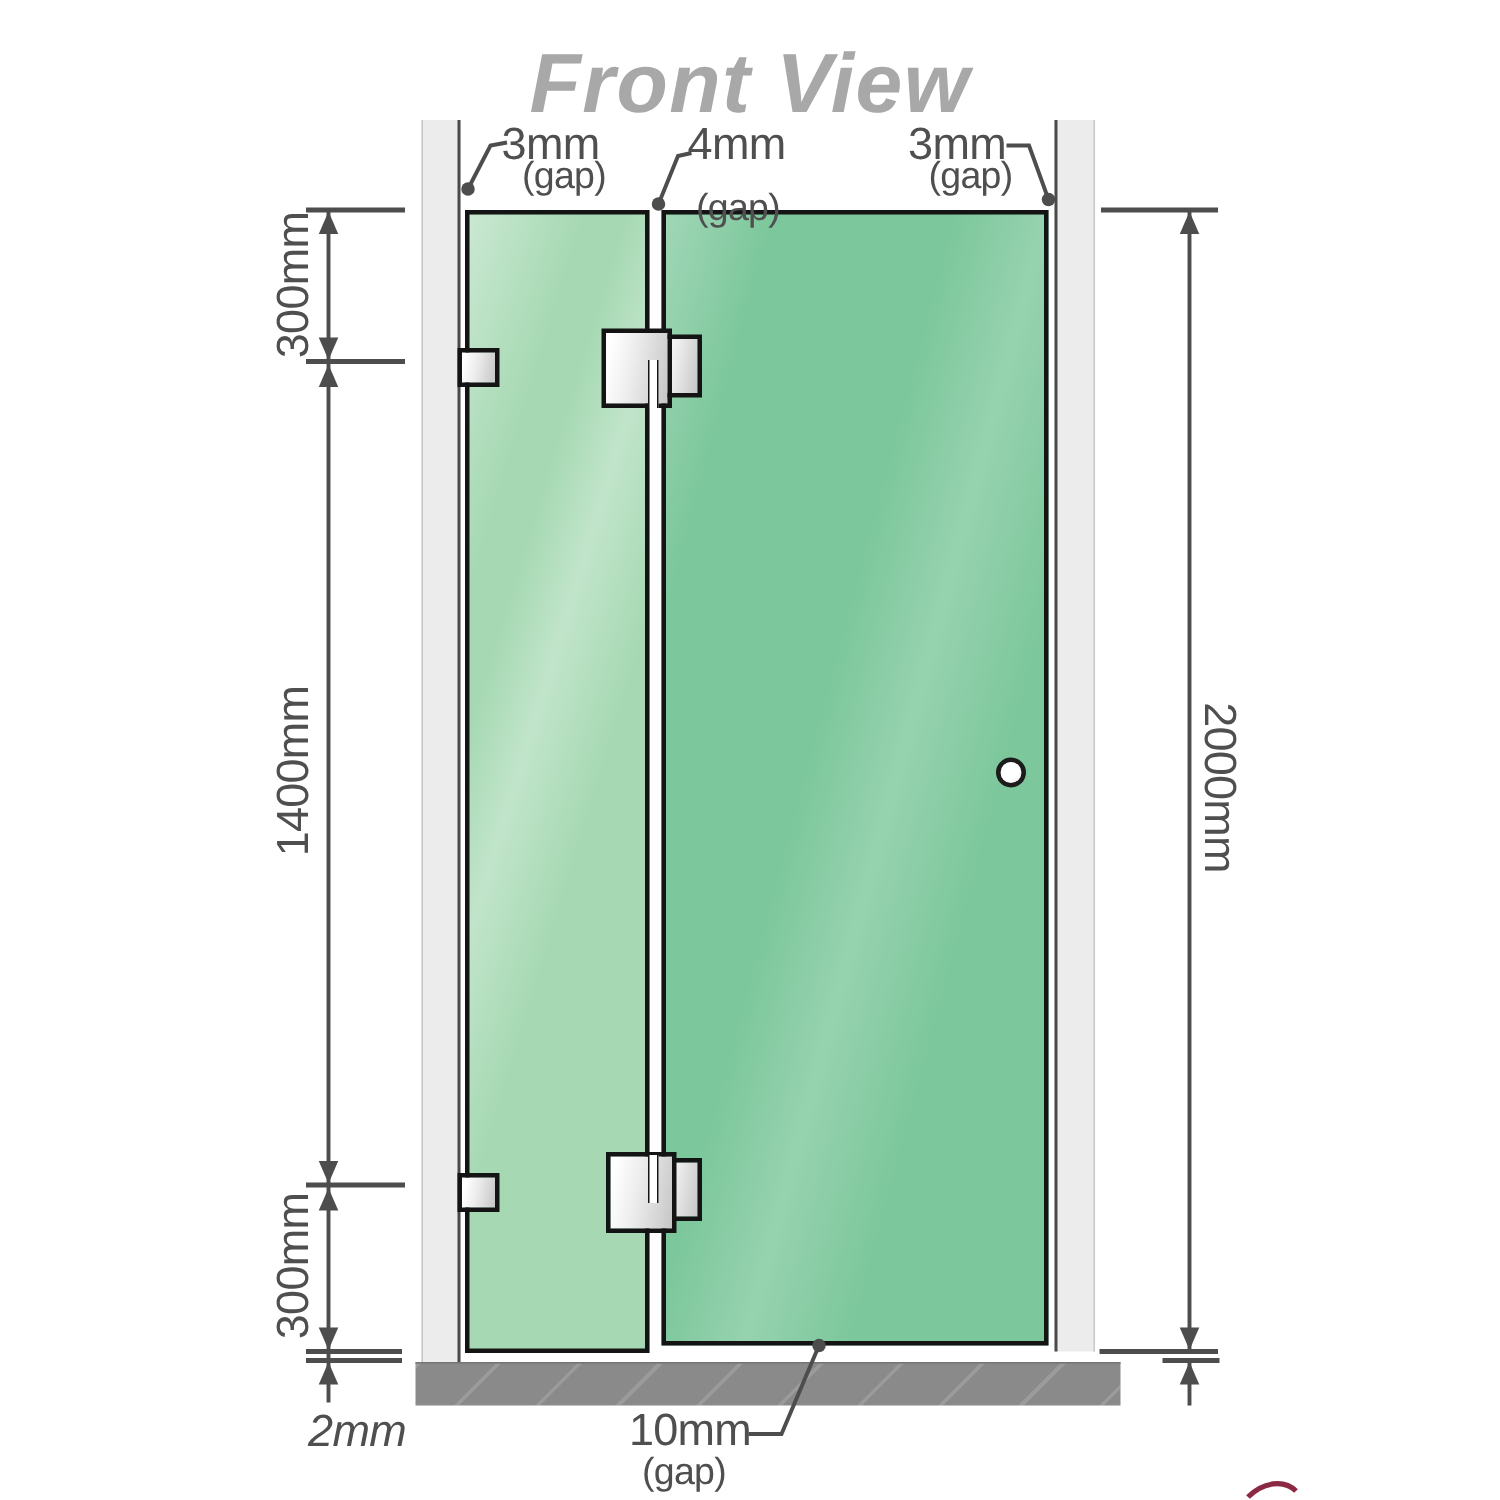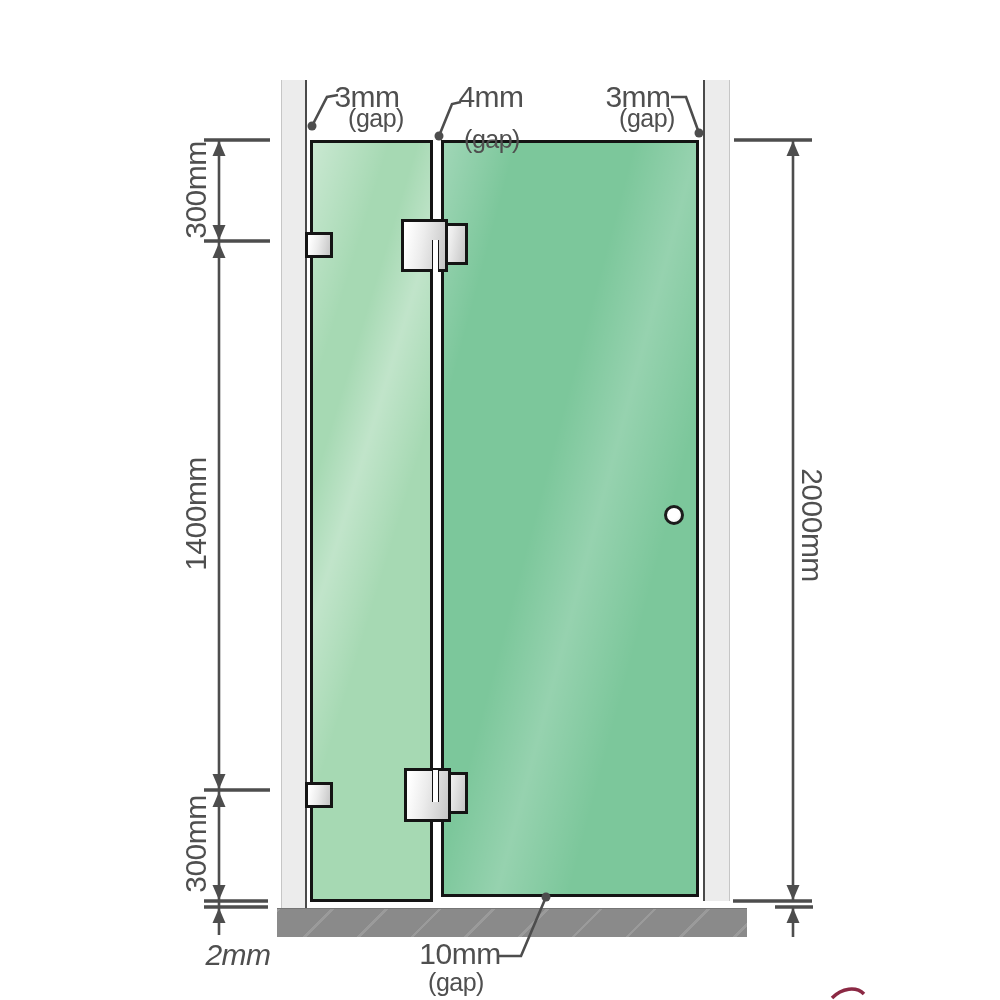--- a/index.html
+++ b/index.html
@@ -70,20 +70,21 @@
   .dim-label.rot-ccw{transform:translate(-50%,-50%) rotate(-90deg);}
   .dim-label.rot-cw{transform:translate(-50%,-50%) rotate(90deg);}
 
   svg.overlay{position:absolute;left:0;top:0;width:1000px;height:1000px;z-index:8;}
 </style>
 </head>
 <body>
 
 <div class="stage">
 
+  <div class="abs title">Front View</div>
 
   <div class="abs wall left"></div>
   <div class="abs wall right"></div>
 
   <div class="abs floor"></div>
 
   <div class="abs glass fixed"></div>
   <div class="abs glass door"></div>
 
   <div class="abs plate bracket top"></div>

